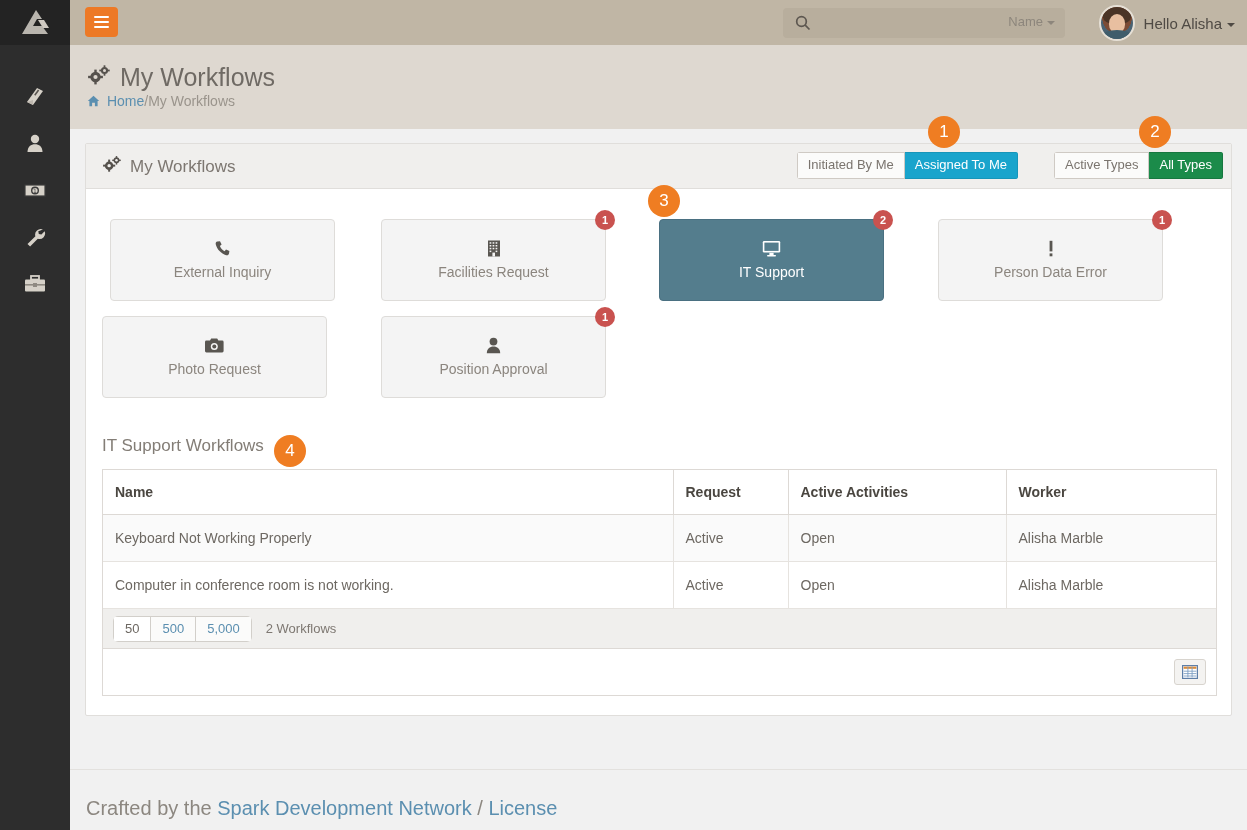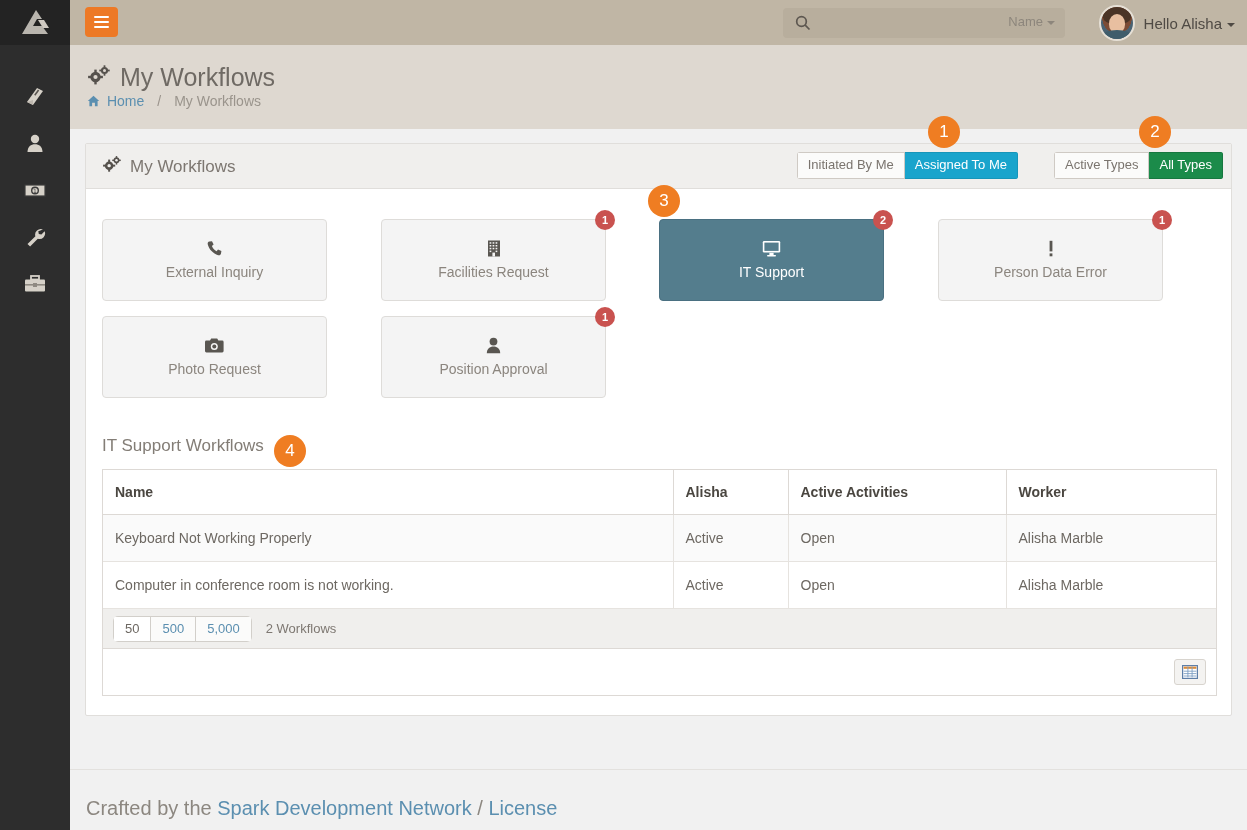--- a/index.html
+++ b/index.html
@@ -123,21 +123,21 @@
   }
   #page-title {
     position: absolute; left: 17px; top: 18px;
     font-size: 25px; color: #6f6a64; font-weight: 300;
     display: flex; align-items: center;
   }
   #page-title .gears { margin-right: 9px; color: #56524d; }
   #breadcrumb {
     position: absolute; left: 17px; top: 48px;
     font-size: 14px; color: #9a948c;
-    display: flex; align-items: center; gap: 13px;
+    display: flex; align-items: center; gap: 0;
   }
   #breadcrumb a { color: #5b8fb0; text-decoration: none; }
   #breadcrumb .home-icon { color: #5b8fb0; margin-right: 3px; }
   #breadcrumb .sep { color: #9a948c; }
 
   
   #content {
     position: absolute; left: 70px; top: 129px;
     width: 1177px; height: 640px;
     background: #f1f1f1;
@@ -468,21 +468,21 @@
       </div>
 
       <div id="grp-scope" class="btn-group">
         <button class="tg">Initiated By Me</button>
         <button class="tg on-blue">Assigned To Me</button>
       </div>
     </div>
 
     <div id="tiles">
 
-      <div class="tile" style="left:16px; top:30px;">
+      <div class="tile" style="left:24px; top:30px;">
         <span class="t-icon">
           <svg width="17" height="17" viewBox="0 0 17 17">
             <path d="M3.4 1.6 L6 1.2 L7.6 4.6 L5.9 6 C6.6 8.2 8.4 10.2 10.6 11.2 L12 9.4 L15.4 11 L15 13.6 C14.8 15 13.5 15.6 12.2 15.2 C7 13.6 3.1 9.6 1.8 4.6 C1.4 3.2 2 1.8 3.4 1.6 Z" fill="currentColor"></path>
           </svg>
         </span>
         <span class="t-label">External Inquiry</span>
       </div>
 
       <div class="tile" style="left:295px; top:30px;">
         <span class="count">1</span>
@@ -555,21 +555,21 @@
       </div>
     </div>
 
     <div id="list-title">IT Support Workflows</div>
 
     <div id="table-wrap">
       <table>
         <thead>
           <tr>
             <th id="col-name">Name</th>
-            <th id="col-status">Alisha</th>
+            <th id="col-status">Request</th>
             <th id="col-act">Active Activities</th>
             <th>Worker</th>
           </tr>
         </thead>
         <tbody>
           <tr>
             <td>Keyboard Not Working Properly</td>
             <td>Active</td>
             <td>Open</td>
             <td>Alisha Marble</td>

